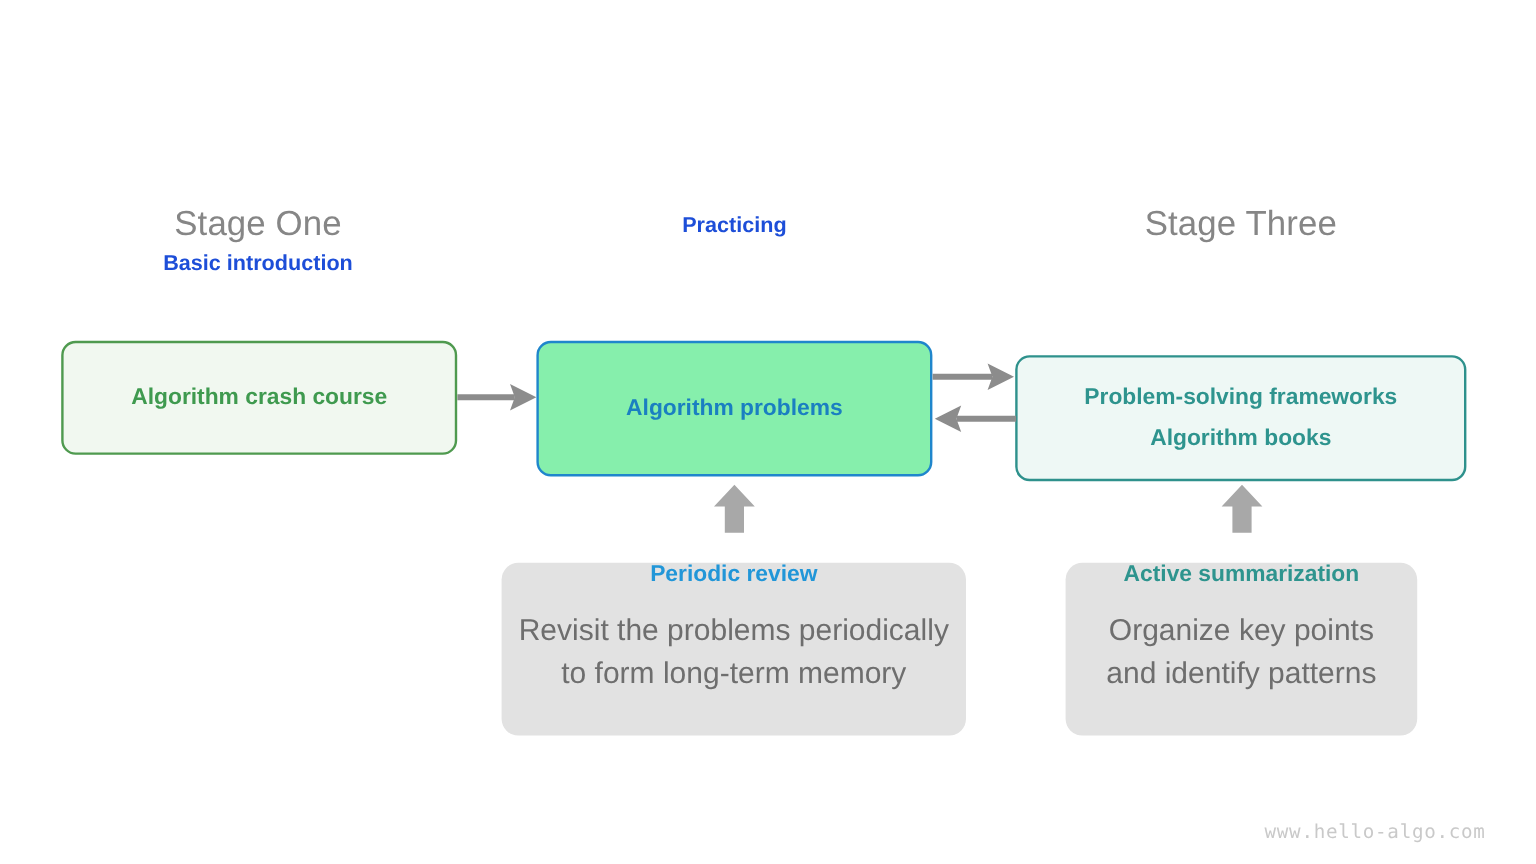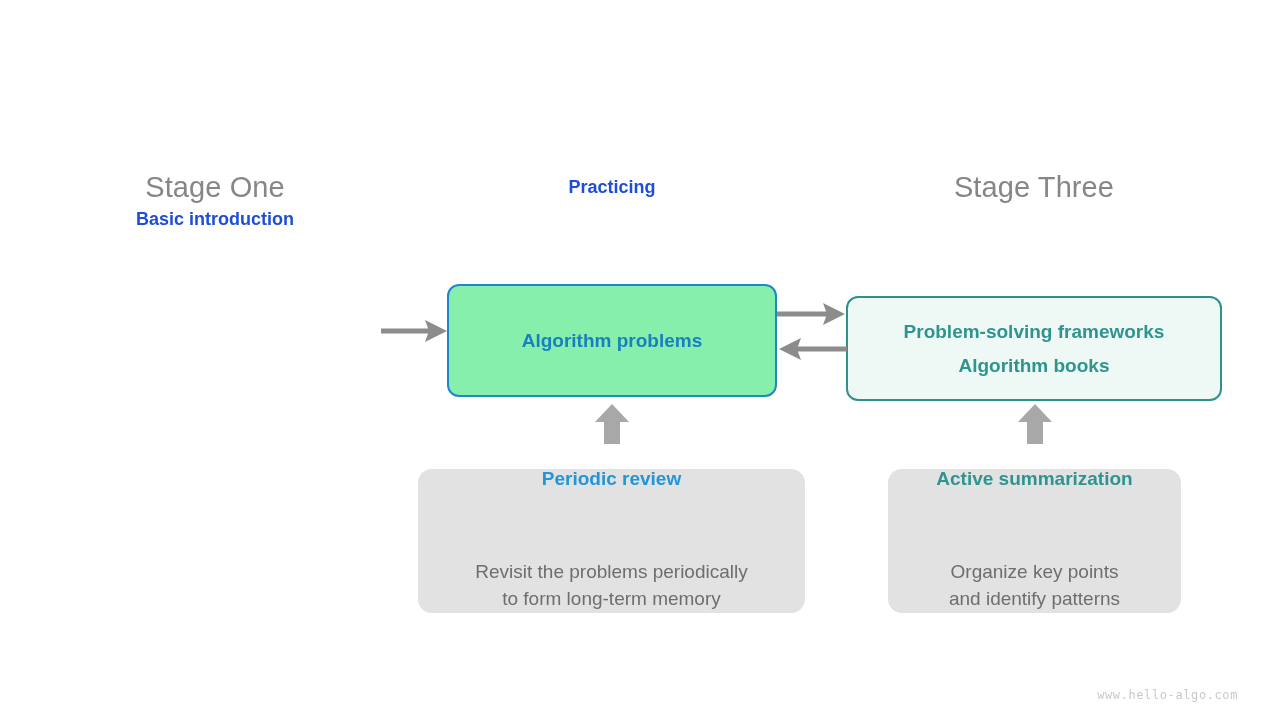--- a/index.html
+++ b/index.html
@@ -86,31 +86,31 @@
 
   
   .support {
     position: absolute;
     box-sizing: border-box;
     background: #e2e2e2;
     border-radius: 14px;
     display: flex;
     flex-direction: column;
     align-items: center;
-    justify-content: space-between;
+    justify-content: flex-start;
     text-align: center;
   }
   .support-title {
     font-size: 19px;
     font-weight: bold;
     line-height: 1.0;
     margin-bottom: 19px;
   }
   .support-body {
-    font-size: 19px;
+    font-size: 25px;
     font-weight: 400;
     color: #6e6e6e;
     line-height: 1.45;
   }
 
   #support-review {
     left: 418px; top: 469px; width: 387px; height: 144px;
   }
   #support-review .support-title { color: #2196d8; }
 
@@ -123,21 +123,21 @@
   .arrow {
     position: absolute;
   }
 
   
   #watermark {
     position: absolute;
     right: 42px;
     bottom: 18px;
     font-family: "DejaVu Sans Mono", "Liberation Mono", monospace;
-    font-size: 12px;
+    font-size: 16px;
     color: #c9c9c9;
     letter-spacing: 0.6px;
   }
 </style>
 </head>
 <body>
 
 <div id="canvas">
 
   <div class="stage-col" style="left:65px; top:172px; width:300px;">
@@ -146,20 +146,23 @@
   </div>
 
   <div class="stage-col" style="left:462px; top:172px; width:300px;">
     <div class="stage-sub">Practicing</div>
   </div>
 
   <div class="stage-col" style="left:884px; top:172px; width:300px;">
     <div class="stage-title">Stage Three</div>
   </div>
 
+  <div class="node" id="node-green">
+    <div class="node-line">Algorithm crash course</div>
+  </div>
 
   <div class="node" id="node-blue">
     <div class="node-line">Algorithm problems</div>
   </div>
 
   <div class="node" id="node-teal">
     <div class="node-line">Problem-solving frameworks</div>
     <div class="node-line">Algorithm books</div>
   </div>
 

